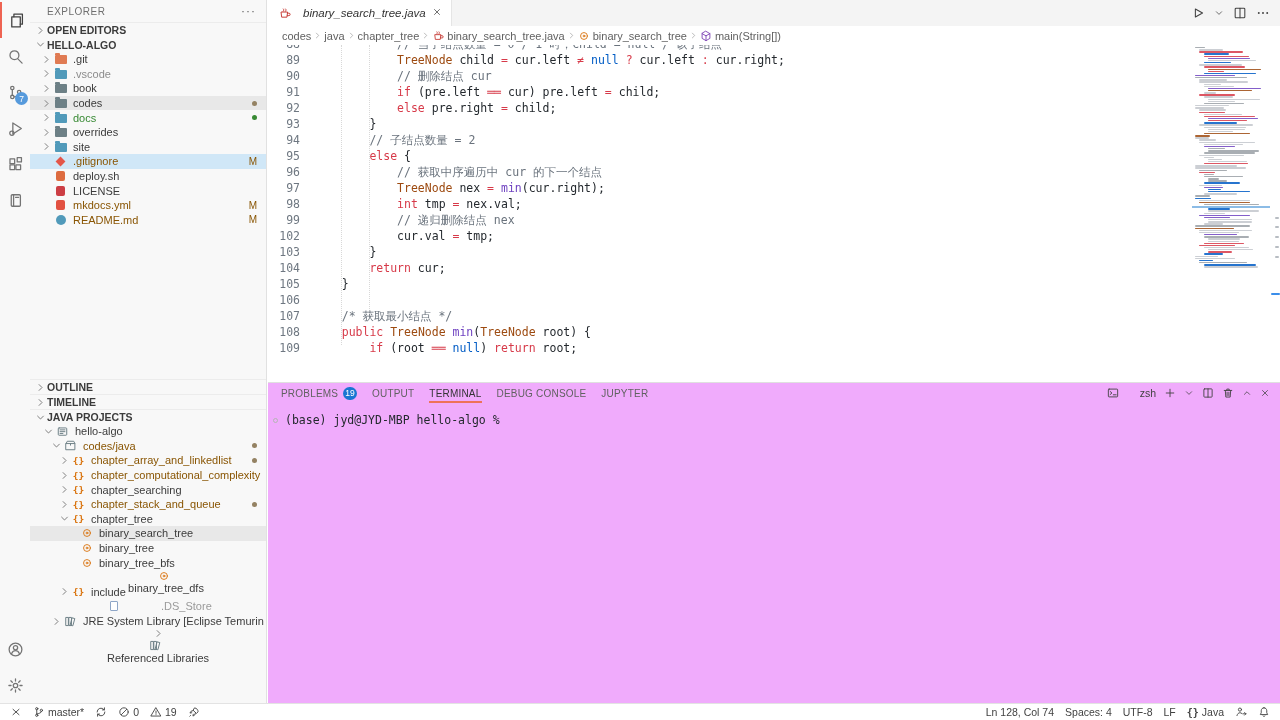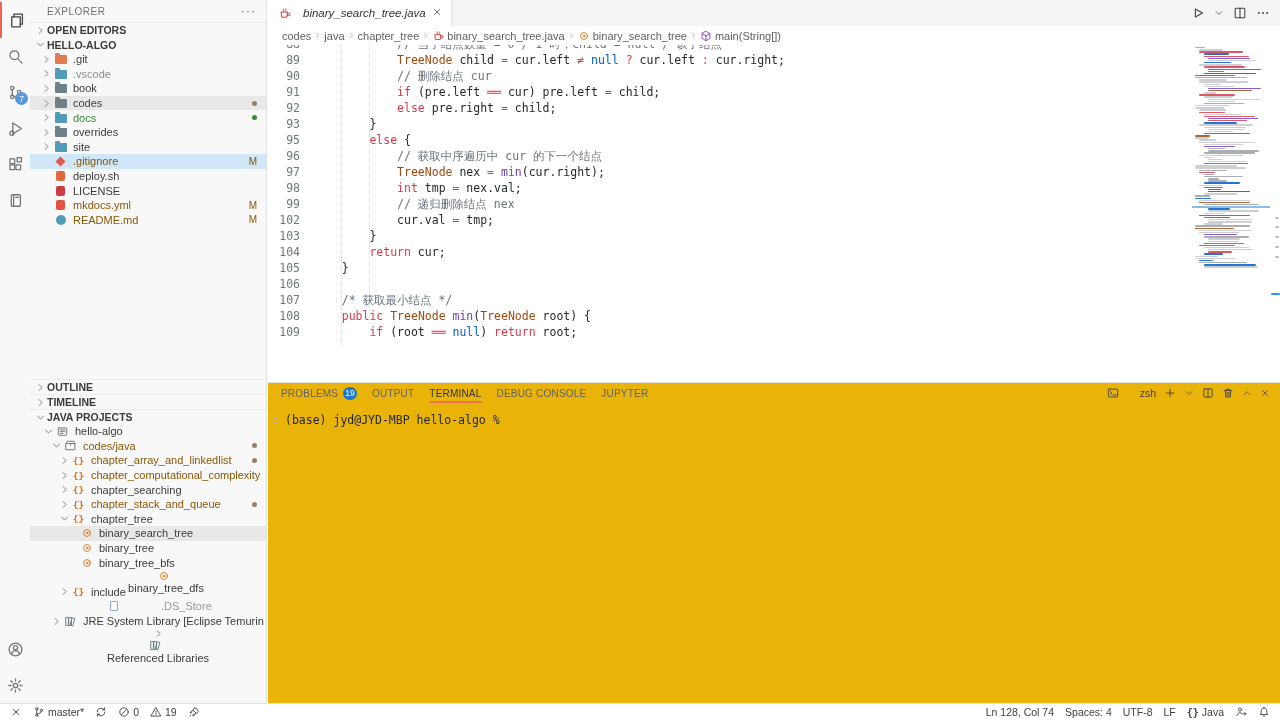--- a/index.html
+++ b/index.html
@@ -55,21 +55,21 @@
   .cline{height:16px;display:flex;font:11.5px/16px "DejaVu Sans Mono",monospace;white-space:pre}
   .gut{width:46px;padding-right:14px;text-align:right;color:#6e7781;flex:none}
   .iguide{position:absolute;top:0;width:1px;border-left:1px dotted #d8d8d8}
   .minimap{position:absolute;right:10px;top:0;width:78px;bottom:0;overflow:hidden}
   .mm-bar{position:absolute;height:1.4px;border-radius:1px}
   .mm-cursor{position:absolute;left:0;right:0;height:2px;background:#8cbce6}
   .ruler{position:absolute;right:0;top:0;width:10px;bottom:0}
   .ruler .mark{position:absolute;border-radius:1px}
 
   
-  .panel{position:absolute;left:0;right:0;top:382px;bottom:0;background:#eab308;border-top:1px solid #e0e0e0}
+  .panel{position:absolute;left:0;right:0;top:382px;bottom:0;background:#f0abfc;border-top:1px solid #e0e0e0}
   .panel-head{height:20px;display:flex;align-items:center;padding-left:13px;gap:15px}
   .ptab{font-size:10px;color:#616161;display:flex;gap:5px;align-items:center;height:100%;cursor:pointer;letter-spacing:.2px}
   .ptab.active{color:#333;box-shadow:inset 0 -2px 0 #ee7259}
   .pbadge{min-width:13px;height:13px;border-radius:8px;background:#1976d2;color:#fff;font-size:8.5px;
     display:flex;align-items:center;justify-content:center;padding:0 2px}
   .panel-tools{margin-left:auto;margin-right:10px;display:flex;gap:8px;align-items:center;font-size:10.5px;color:#424242}
   .ptool{display:flex;align-items:center;gap:21px;cursor:pointer}
   .term-line{display:flex;align-items:center;margin:10px 0 0 5px;font:11.5px "DejaVu Sans Mono",monospace;color:#24292e}
   .term-deco{width:5px;height:5px;border:1px solid #b5b5b5;border-radius:50%;margin-right:7px;flex:none}
 
@@ -596,20 +596,21 @@
     <div class="editor">
       <div class="iguide" style="left:73px;height:300px"></div>
       <div class="iguide" style="left:101px;height:270px"></div>
       <div class="code-scroll" id="code">
           <div class="cline"><span class="gut">88</span><span><span style="color: rgb(106, 115, 125);">            // 当子结点数量 = 0 / 1 时，child = null / 该子结点</span></span></div>
           <div class="cline"><span class="gut">89</span><span><span style="color: rgb(36, 41, 46);">            </span><span style="color: rgb(157, 74, 16);">TreeNode</span><span style="color: rgb(36, 41, 46);"> child </span><span style="color: rgb(215, 58, 73);">=</span><span style="color: rgb(36, 41, 46);"> cur.left </span><span style="color: rgb(215, 58, 73);">≠</span><span style="color: rgb(36, 41, 46);"> </span><span style="color: rgb(0, 92, 197);">null</span><span style="color: rgb(36, 41, 46);"> </span><span style="color: rgb(215, 58, 73);">?</span><span style="color: rgb(36, 41, 46);"> cur.left </span><span style="color: rgb(215, 58, 73);">:</span><span style="color: rgb(36, 41, 46);"> cur.right;</span></span></div>
           <div class="cline"><span class="gut">90</span><span><span style="color: rgb(36, 41, 46);">            </span><span style="color: rgb(106, 115, 125);">// 删除结点 cur</span></span></div>
           <div class="cline"><span class="gut">91</span><span><span style="color: rgb(36, 41, 46);">            </span><span style="color: rgb(215, 58, 73);">if</span><span style="color: rgb(36, 41, 46);"> (pre.left </span><span style="color: rgb(215, 58, 73);">══</span><span style="color: rgb(36, 41, 46);"> cur) pre.left </span><span style="color: rgb(215, 58, 73);">=</span><span style="color: rgb(36, 41, 46);"> child;</span></span></div>
           <div class="cline"><span class="gut">92</span><span><span style="color: rgb(36, 41, 46);">            </span><span style="color: rgb(215, 58, 73);">else</span><span style="color: rgb(36, 41, 46);"> pre.right </span><span style="color: rgb(215, 58, 73);">=</span><span style="color: rgb(36, 41, 46);"> child;</span></span></div>
           <div class="cline"><span class="gut">93</span><span><span style="color: rgb(36, 41, 46);">        }</span></span></div>
+          <div class="cline"><span class="gut">94</span><span><span style="color: rgb(36, 41, 46);">        </span><span style="color: rgb(106, 115, 125);">// 子结点数量 = 2</span></span></div>
           <div class="cline"><span class="gut">95</span><span><span style="color: rgb(36, 41, 46);">        </span><span style="color: rgb(215, 58, 73);">else</span><span style="color: rgb(36, 41, 46);"> {</span></span></div>
           <div class="cline"><span class="gut">96</span><span><span style="color: rgb(36, 41, 46);">            </span><span style="color: rgb(106, 115, 125);">// 获取中序遍历中 cur 的下一个结点</span></span></div>
           <div class="cline"><span class="gut">97</span><span><span style="color: rgb(36, 41, 46);">            </span><span style="color: rgb(157, 74, 16);">TreeNode</span><span style="color: rgb(36, 41, 46);"> nex </span><span style="color: rgb(215, 58, 73);">=</span><span style="color: rgb(36, 41, 46);"> </span><span style="color: rgb(111, 66, 193);">min</span><span style="color: rgb(36, 41, 46);">(cur.right);</span></span></div>
           <div class="cline"><span class="gut">98</span><span><span style="color: rgb(36, 41, 46);">            </span><span style="color: rgb(215, 58, 73);">int</span><span style="color: rgb(36, 41, 46);"> tmp </span><span style="color: rgb(215, 58, 73);">=</span><span style="color: rgb(36, 41, 46);"> nex.val;</span></span></div>
           <div class="cline"><span class="gut">99</span><span><span style="color: rgb(36, 41, 46);">            </span><span style="color: rgb(106, 115, 125);">// 递归删除结点 nex</span></span></div>
           <div class="cline"><span class="gut">102</span><span><span style="color: rgb(36, 41, 46);">            cur.val </span><span style="color: rgb(215, 58, 73);">=</span><span style="color: rgb(36, 41, 46);"> tmp;</span></span></div>
           <div class="cline"><span class="gut">103</span><span><span style="color: rgb(36, 41, 46);">        }</span></span></div>
           <div class="cline"><span class="gut">104</span><span><span style="color: rgb(36, 41, 46);">        </span><span style="color: rgb(215, 58, 73);">return</span><span style="color: rgb(36, 41, 46);"> cur;</span></span></div>
           <div class="cline"><span class="gut">105</span><span><span style="color: rgb(36, 41, 46);">    }</span></span></div>
           <div class="cline"><span class="gut">106</span><span></span></div>

